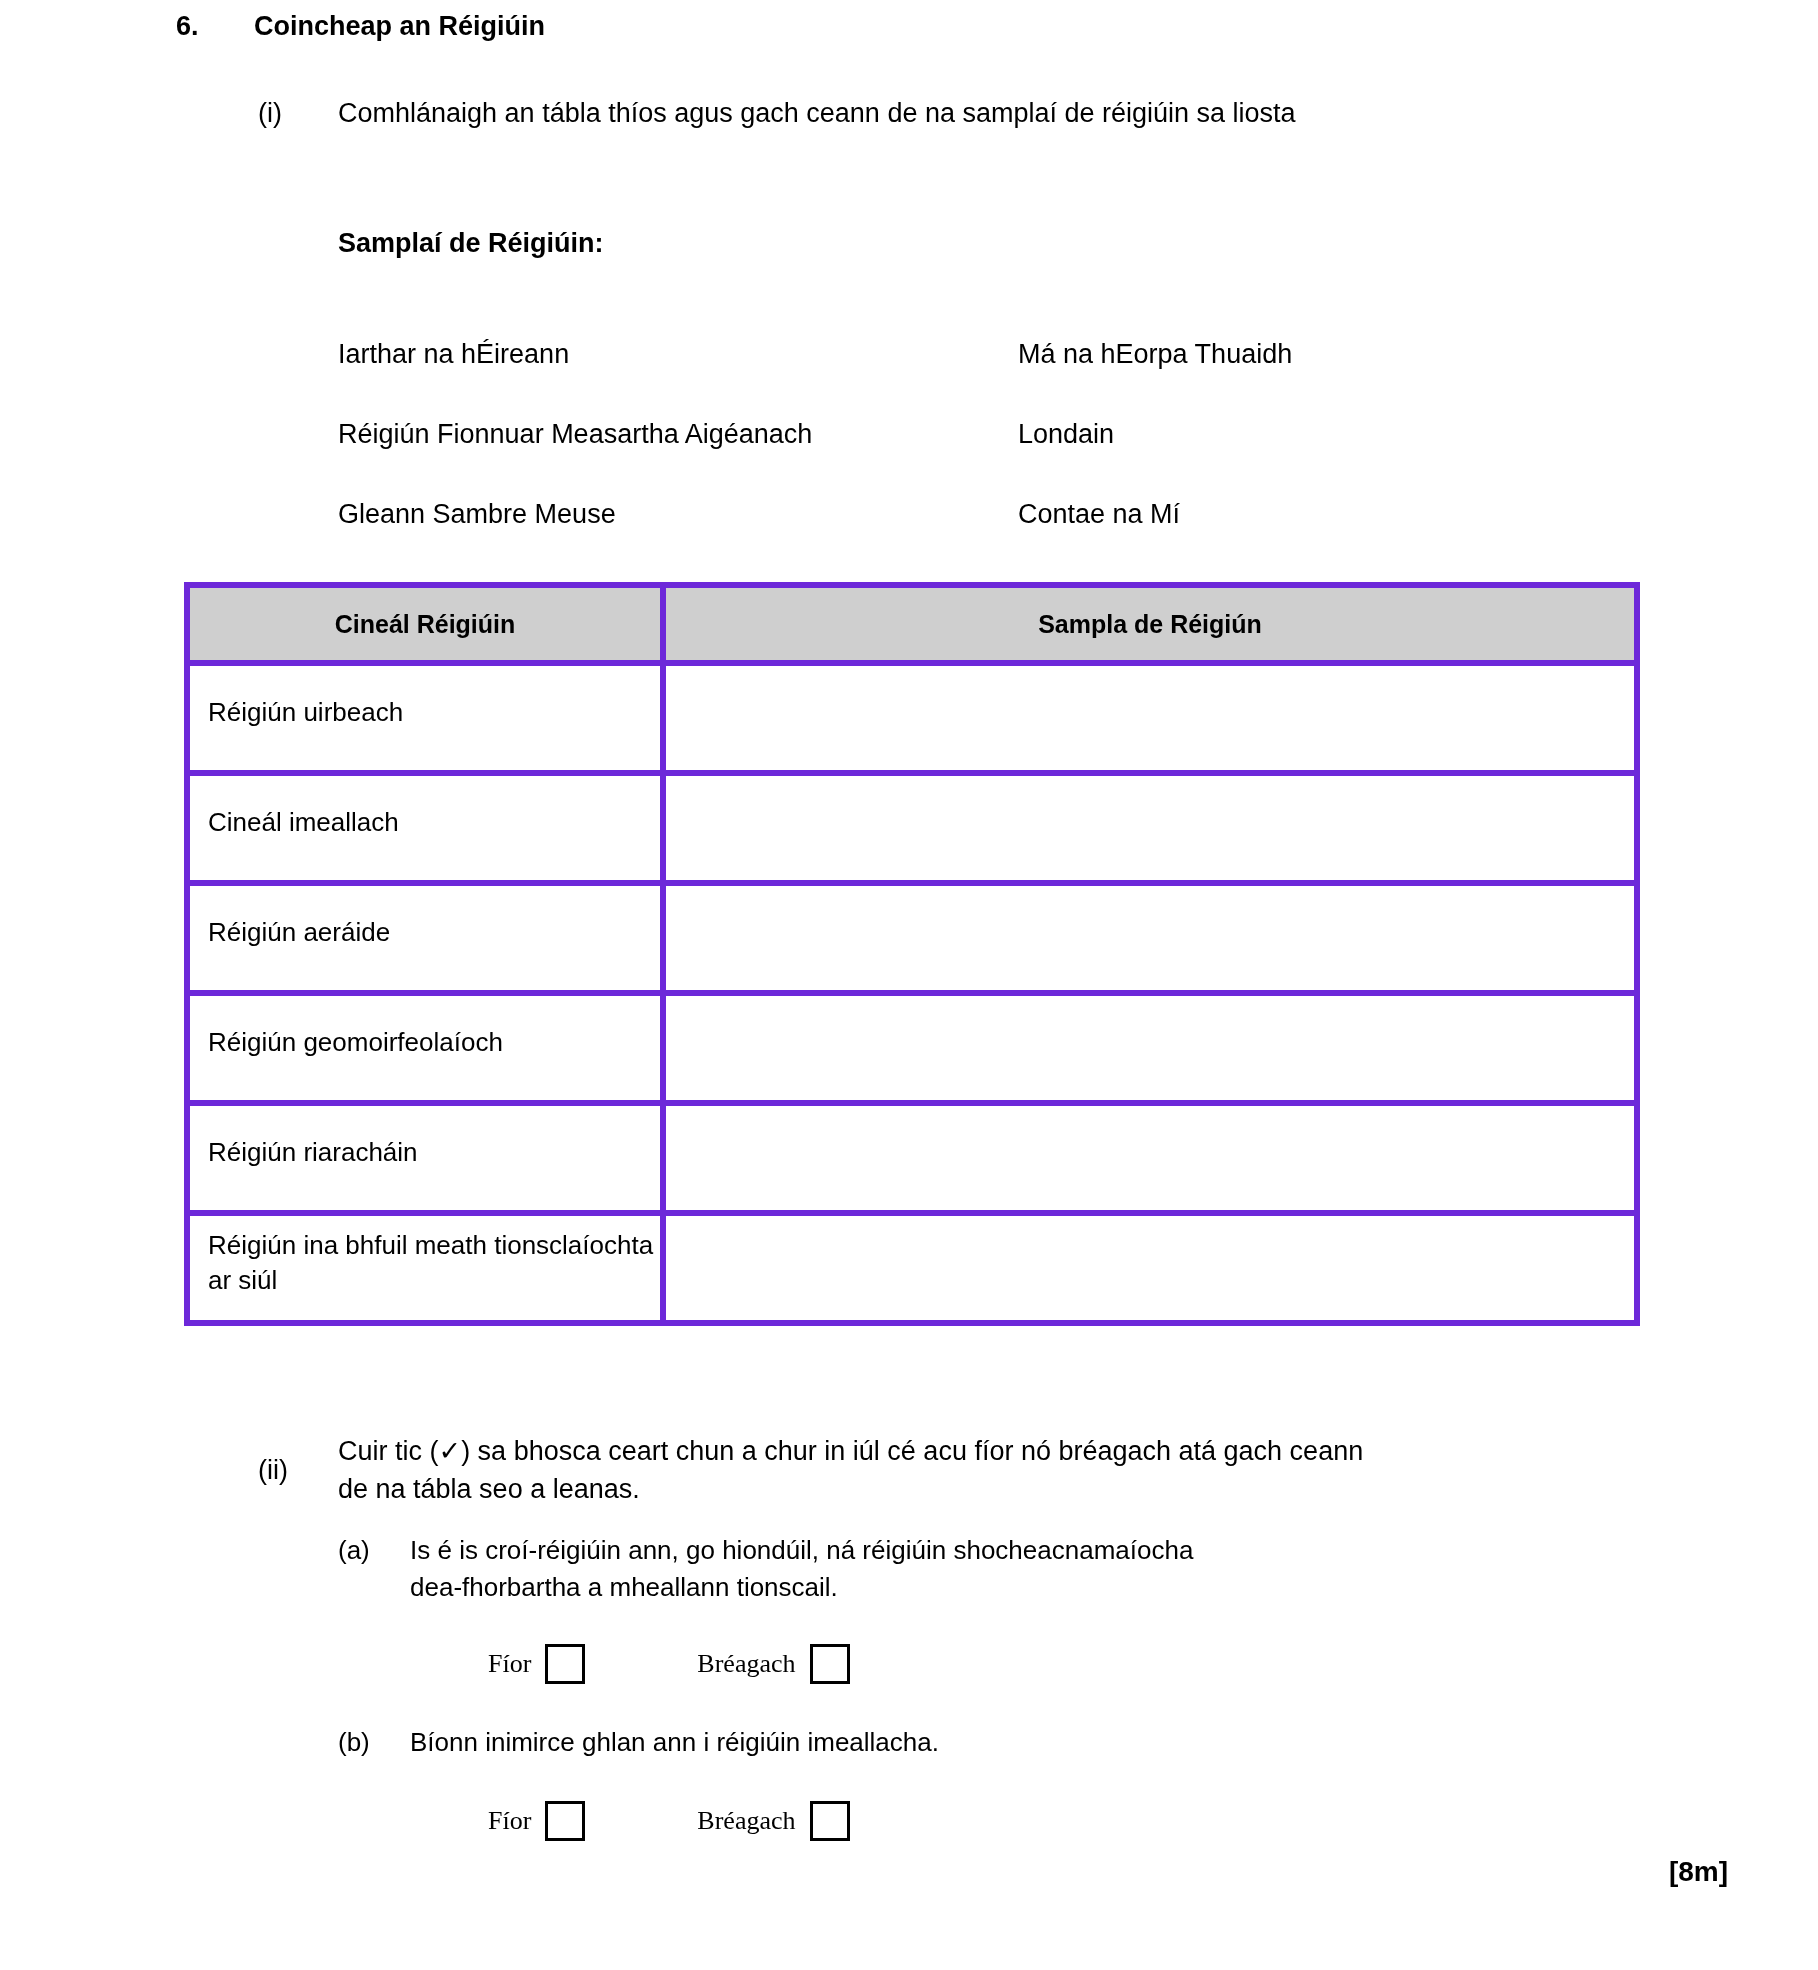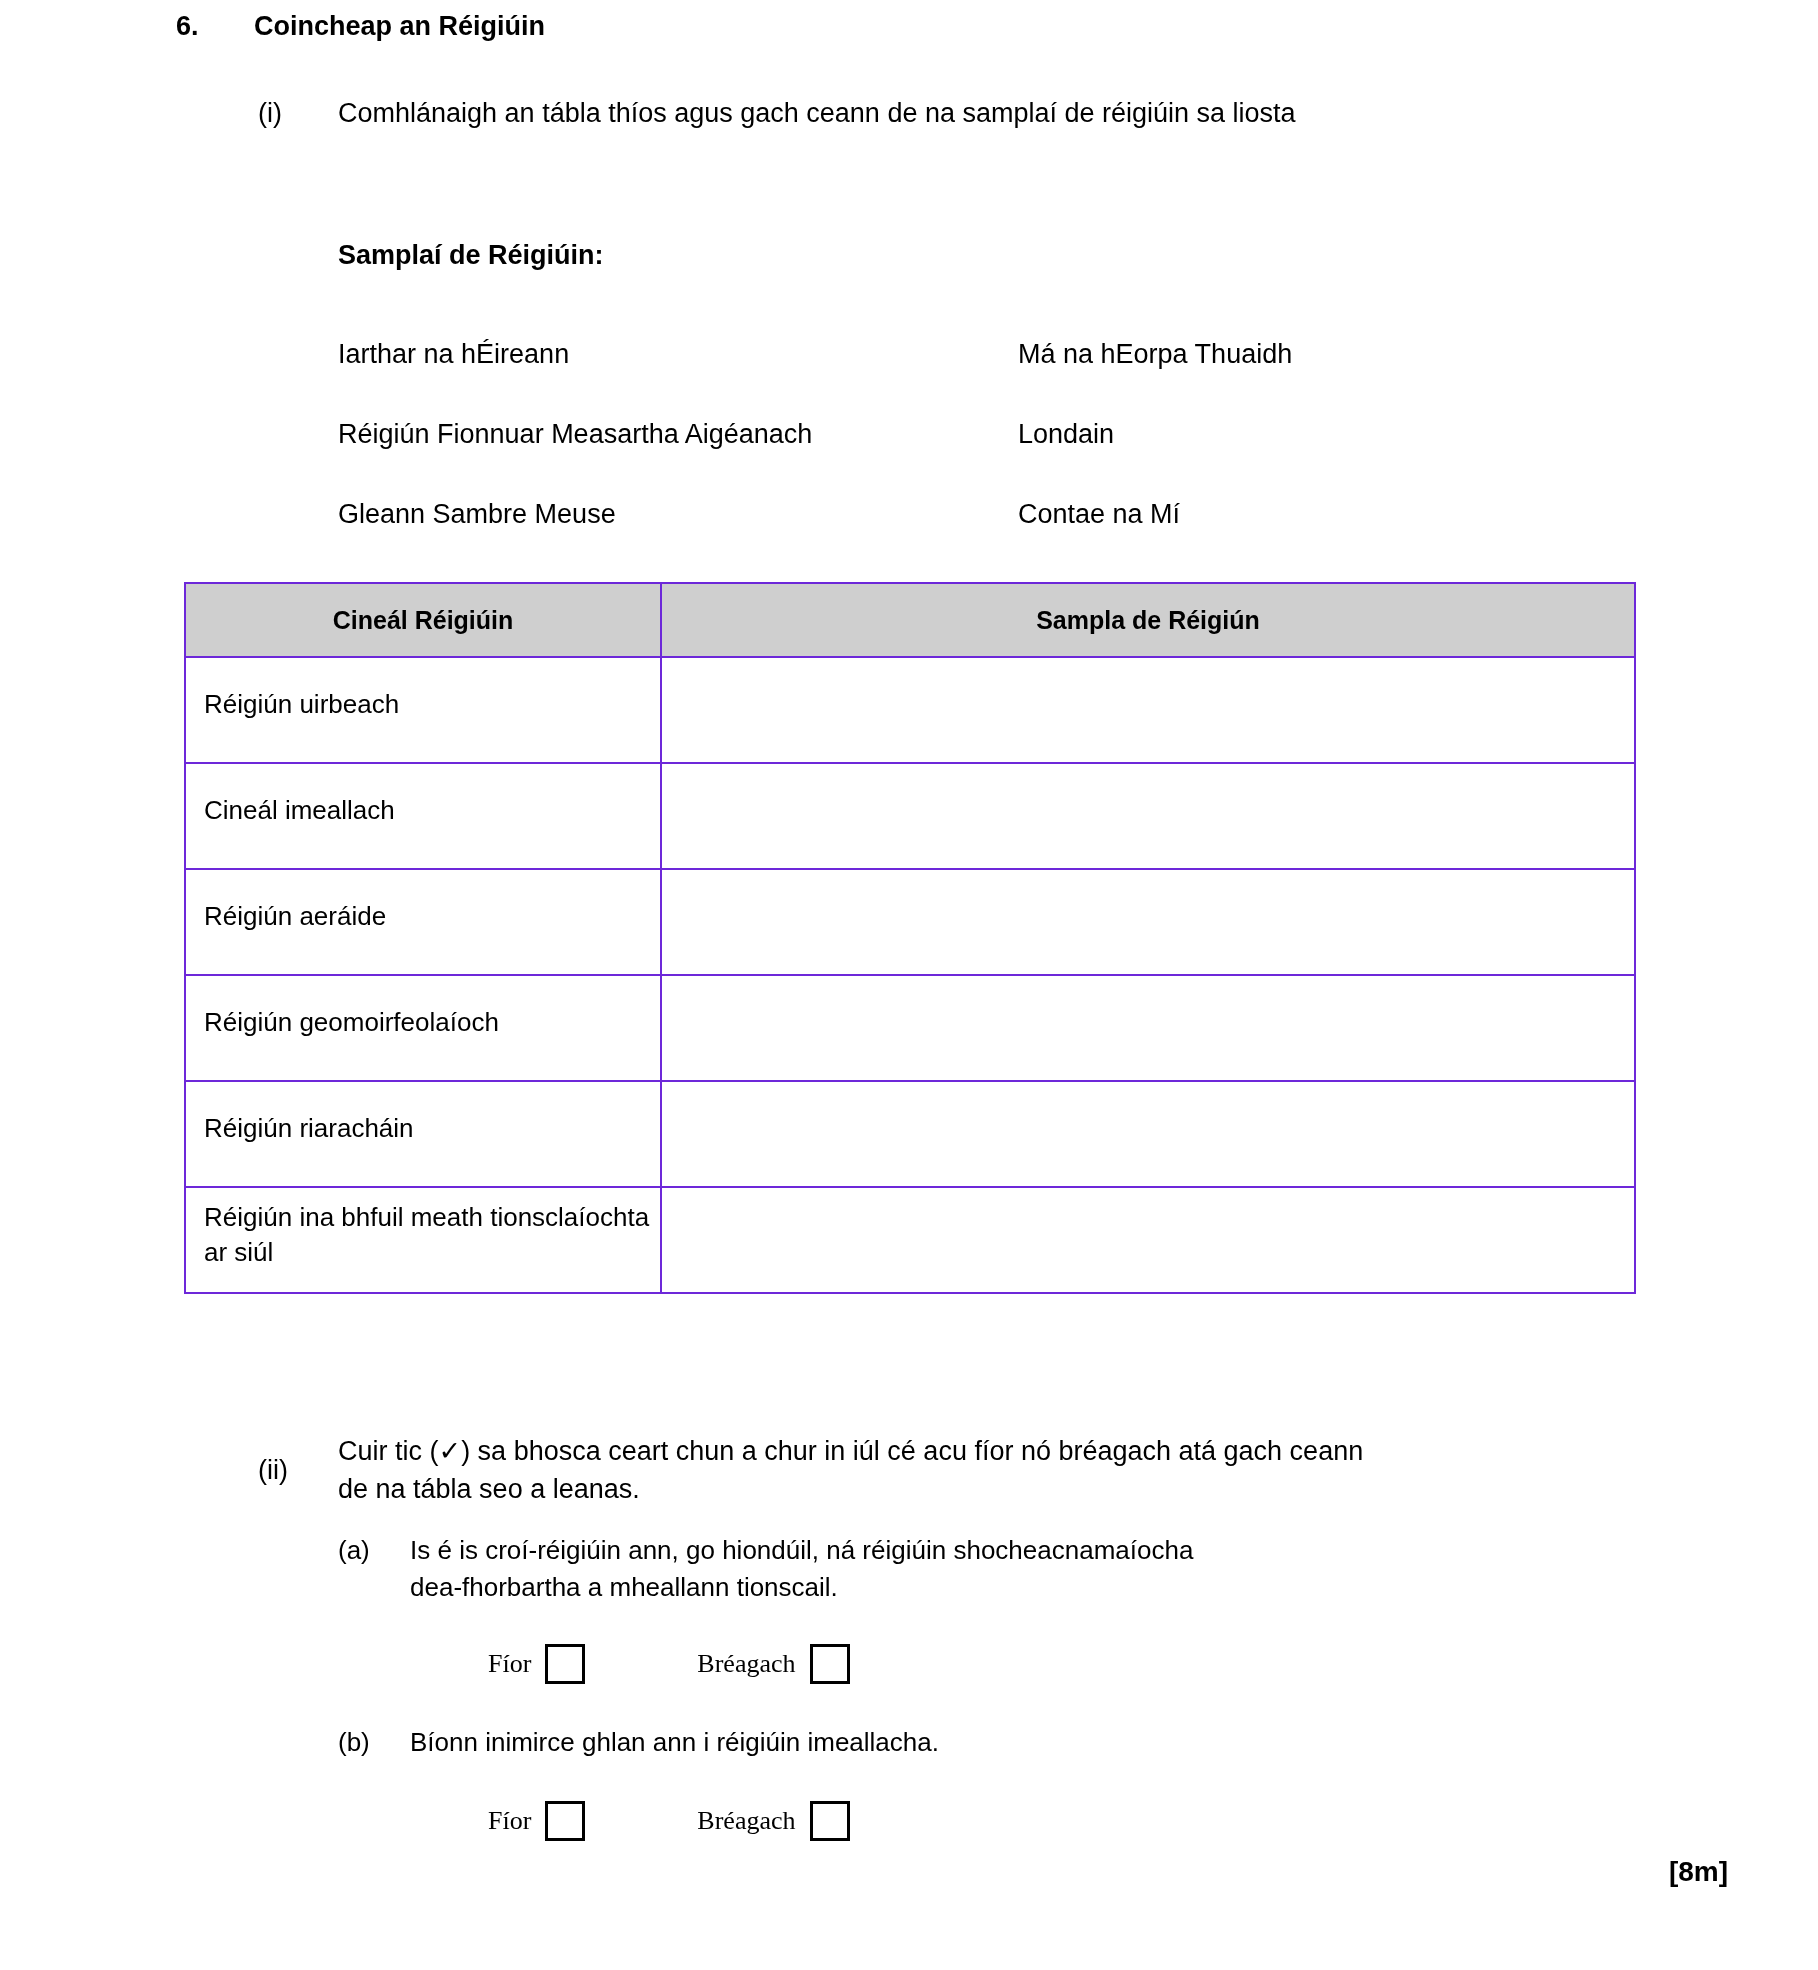--- a/index.html
+++ b/index.html
@@ -59,21 +59,21 @@
     font-size: 27px;
     line-height: 1.42;
     width: 1200px;
   }
   .part-body .line { white-space: nowrap; }
 
   
   .samples-heading {
     position: absolute;
     left: 338px;
-    top: 240px;
+    top: 228px;
     font-size: 27px;
     font-weight: bold;
   }
   .samples-grid {
     position: absolute;
     left: 338px;
     top: 290px;
     width: 1260px;
   }
   .samples-row {
@@ -94,21 +94,21 @@
   .region-table {
     position: absolute;
     left: 184px;
     top: 582px;
     width: 1450px;
     border-collapse: collapse;
     table-layout: fixed;
   }
   .region-table th,
   .region-table td {
-    border: 2px solid #6d28d9;
+    border: 6px solid #6d28d9;
     padding: 0;
     vertical-align: middle;
   }
   .region-table th {
     background: #cfcfcf;
     font-size: 25px;
     font-weight: bold;
     text-align: center;
     height: 72px;
   }

